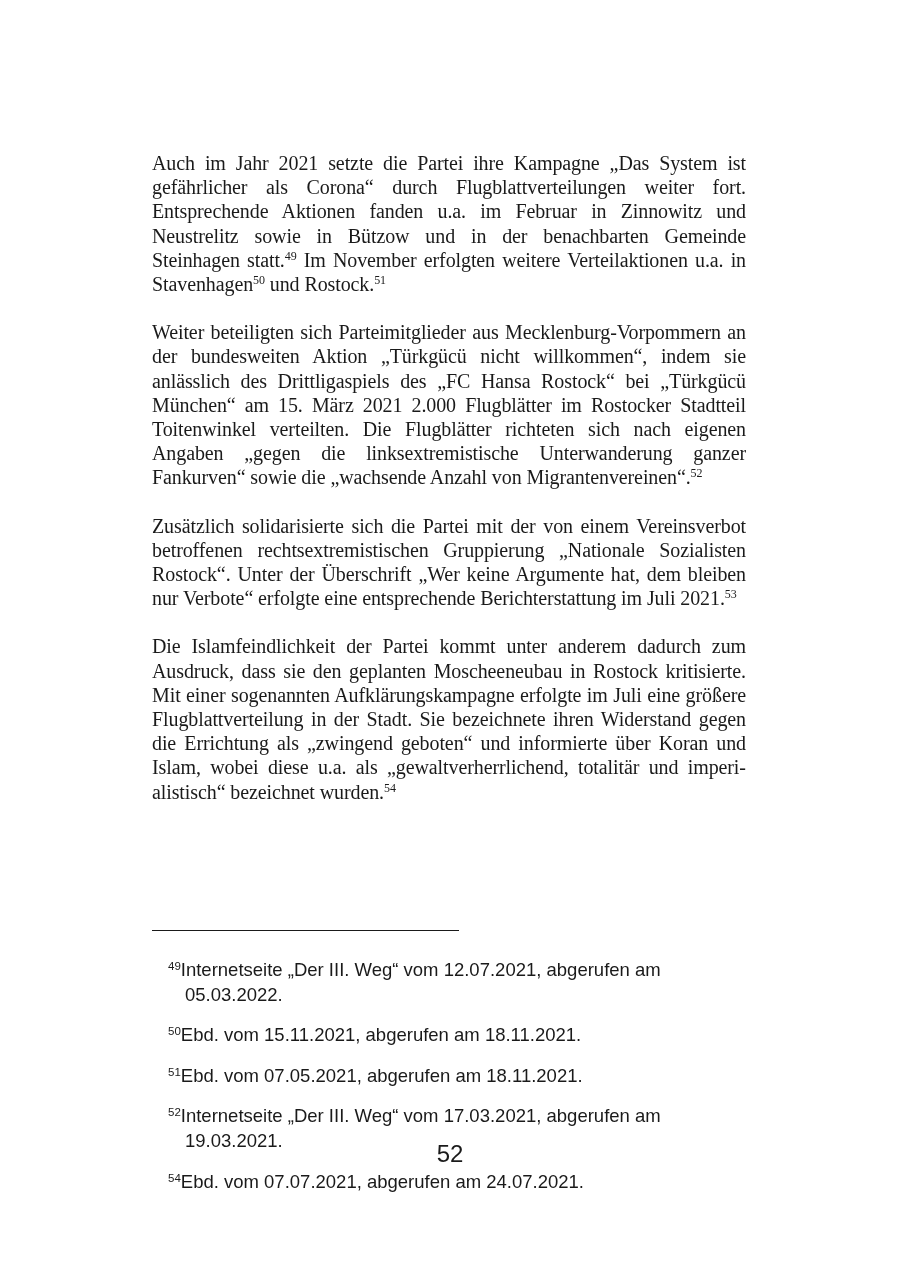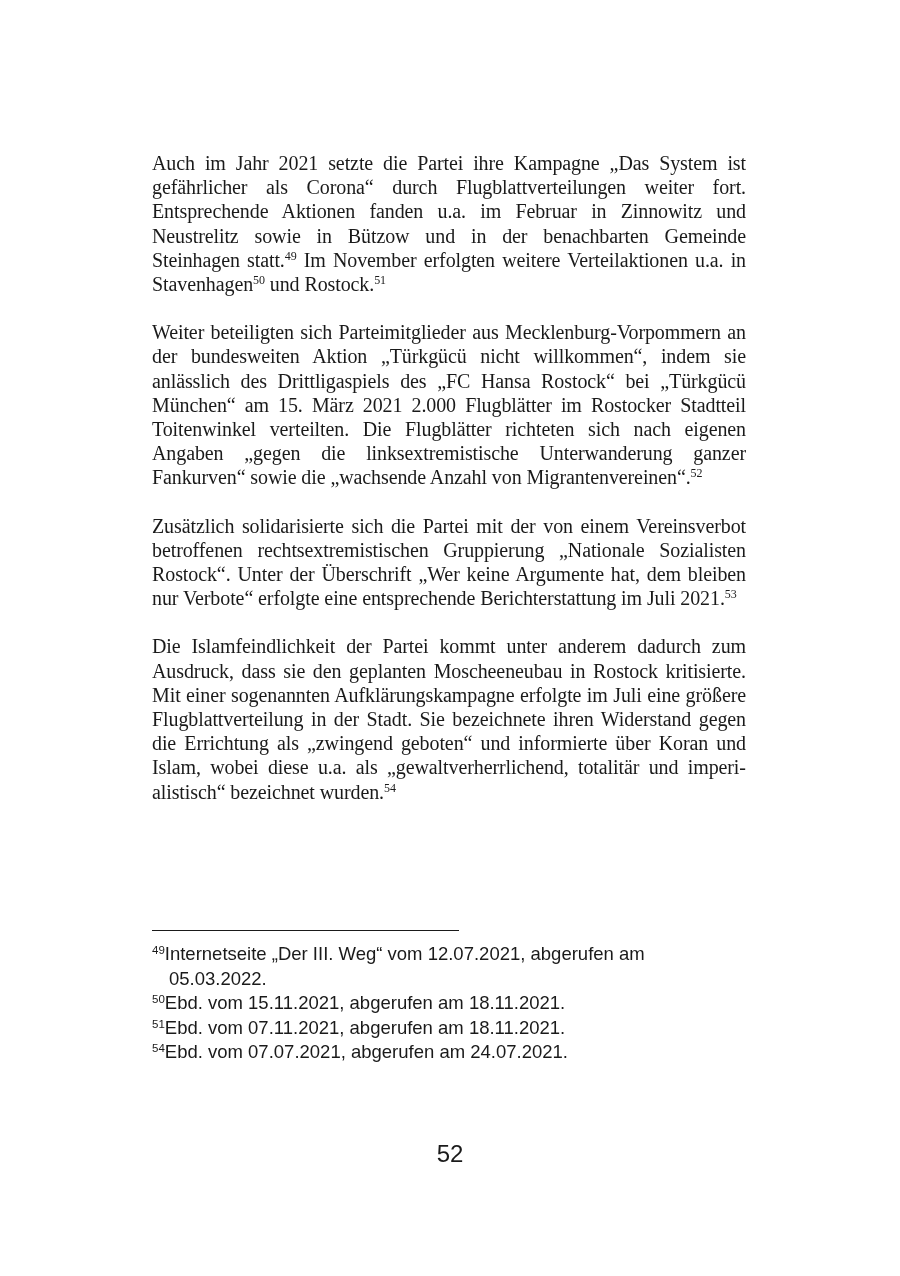--- a/index.html
+++ b/index.html
@@ -50,21 +50,21 @@
       position: absolute;
       left: 152px;
       top: 942px;
       width: 594px;
     }
     .fn {
       font-size: 18.5px;
       line-height: 24.6px;
       padding-left: 17px;
       text-indent: -17px;
-      margin: 0;
+      margin: 16px;
     }
     .fn sup {
       font-size: 11.5px;
       vertical-align: 6px;
     }
     .page-number {
       position: absolute;
       left: 0;
       width: 900px;
       top: 1139px;
@@ -89,17 +89,18 @@
   <p class="para">
     <span>Die Islamfeindlichkeit der Partei kommt unter anderem dadurch zum Ausdruck, dass sie den geplanten Moscheeneubau in Rostock kritisierte. Mit einer sogenannten Aufklärungskam­pagne erfolgte im Juli eine größere Flugblattverteilung in der Stadt. Sie bezeichnete ihren Widerstand gegen die Errichtung als „zwingend geboten“ und informierte über Koran und Islam, wobei diese u.a. als „gewaltverherrlichend, totalitär und imperi­alistisch“ bezeichnet wurden.</span><sup>54</sup>
   </p>
 </div>
 
 <div class="rule"></div>
 
 <div class="footnotes">
   <p class="fn"><sup>49</sup><span>Internetseite „Der III. Weg“ vom 12.07.2021, abgerufen am 05.03.2022.</span></p>
   <p class="fn"><sup>50</sup><span>Ebd. vom 15.11.2021, abgerufen am 18.11.2021.</span></p>
-  <p class="fn"><sup>51</sup><span>Ebd. vom 07.11.2021, abgerufen am 18.11.2021.</span></p>
+  <p class="fn"><sup>51</sup><span>Ebd. vom 07.05.2021, abgerufen am 18.11.2021.</span></p>
+  <p class="fn"><sup>52</sup><span>Internetseite „Der III. Weg“ vom 17.03.2021, abgerufen am 19.03.2021.</span></p>
   <p class="fn"><sup>54</sup><span>Ebd. vom 07.07.2021, abgerufen am 24.07.2021.</span></p>
 </div>
 
 <div class="page-number">52</div>
 
 </body></html>

